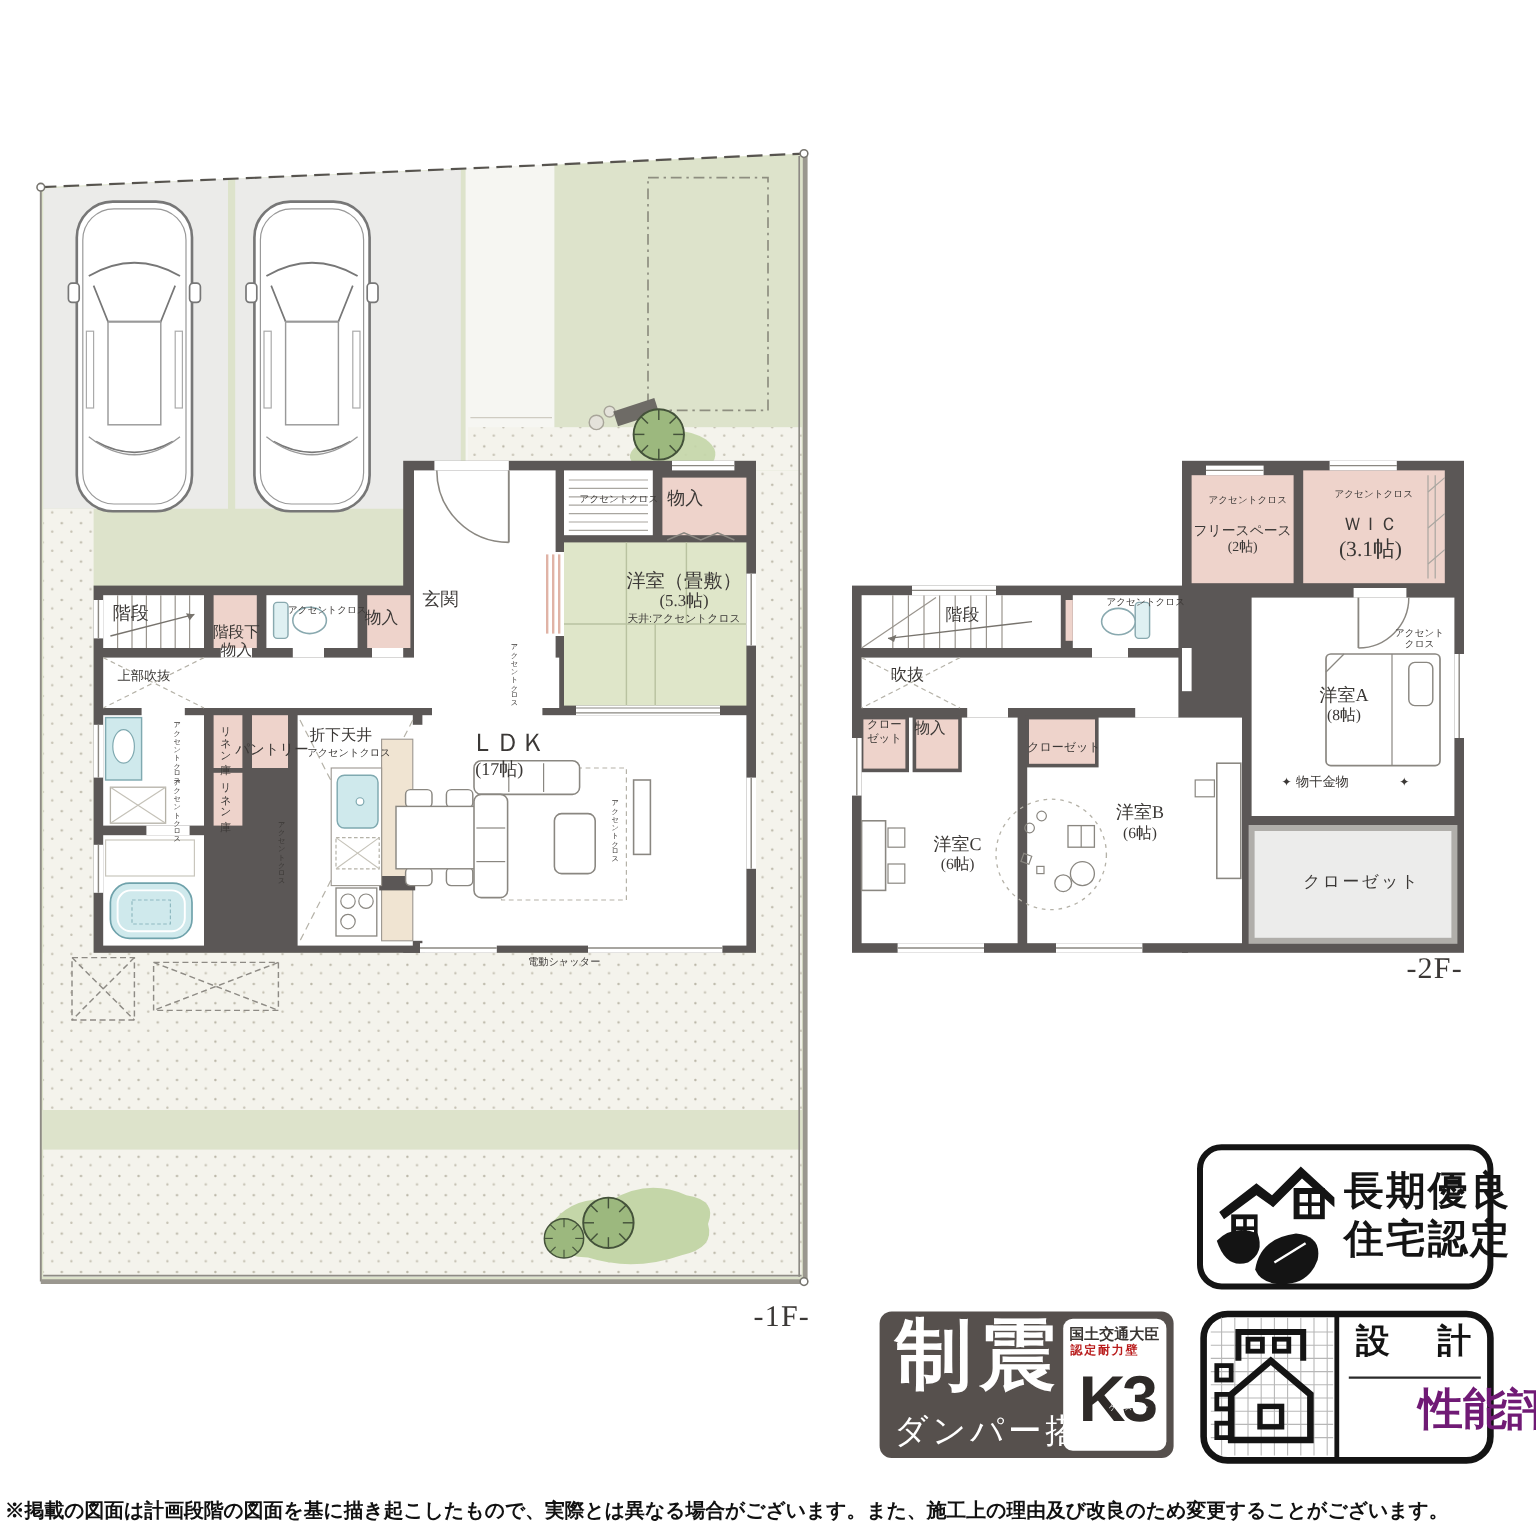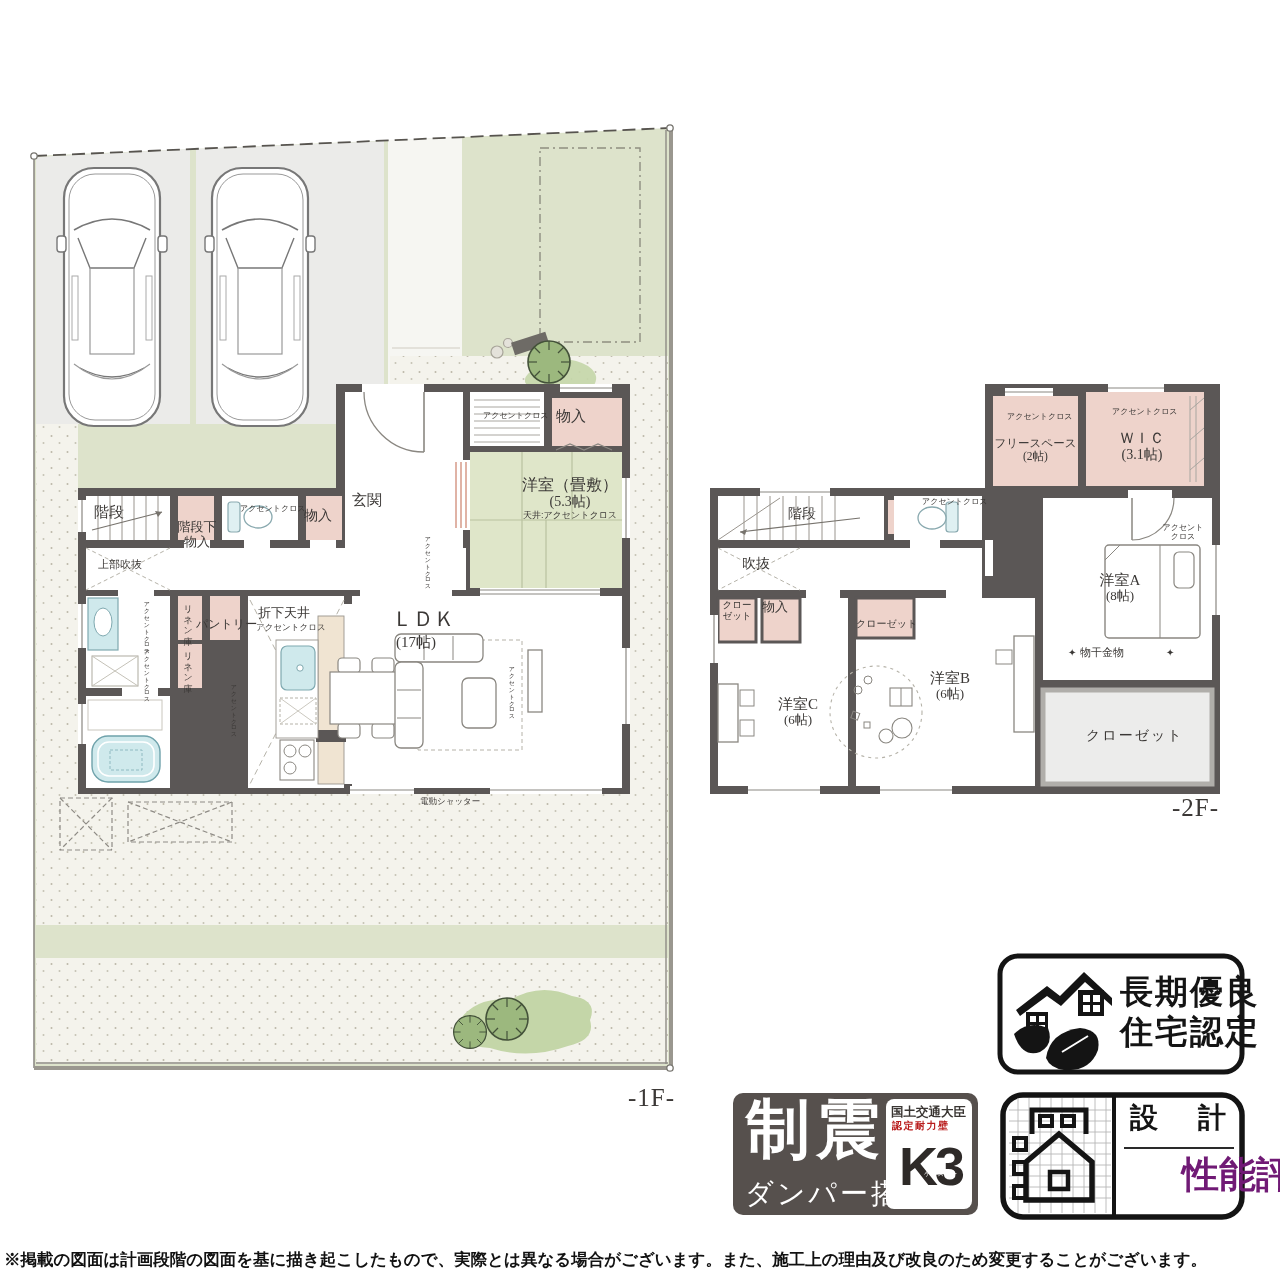--- a/index.html
+++ b/index.html
@@ -430,32 +430,32 @@
 <div class="lbl v" style="left:183px;top:599px;font-size:9px;">リネン庫</div>
 <div class="lbl v" style="left:183px;top:646px;font-size:9px;">リネン庫</div>
 <div class="lbl" style="left:196px;top:618px;font-size:12px;">パントリー</div>
 <div class="lbl" style="left:258px;top:606px;font-size:13px;">折下天井</div>
 <div class="lbl g" style="left:256px;top:623px;font-size:8.5px;">アクセントクロス</div>
 <div class="lbl g v" style="left:230px;top:680px;font-size:6px;">アクセントクロス</div>
 <div class="lbl" style="left:392px;top:608px;font-size:21px;">ＬＤＫ</div>
 <div class="lbl" style="left:396px;top:634px;font-size:15px;">(17帖)</div>
 <div class="lbl g v" style="left:508px;top:662px;font-size:6px;">アクセントクロス</div>
 <div class="lbl g v" style="left:424px;top:532px;font-size:6px;">アクセントクロス</div>
-<div class="lbl g" style="left:420px;top:797px;font-size:8.5px;">電動シャッター</div>
+<div class="lbl g" style="left:440px;top:797px;font-size:8.5px;">電動シャッター</div>
 <div class="lbl" style="left:616px;top:1084px;font-size:25px;letter-spacing:1px;margin-left:12px;">-1F-</div>
 
 <div class="lbl g" style="left:1007px;top:413px;font-size:8px;">アクセントクロス</div>
 <div class="lbl c" style="left:991px;top:437px;width:89px;">
   <span style="font-size:11.5px;">フリースペース</span>
   <span style="font-size:11.5px;">(2帖)</span>
 </div>
 <div class="lbl g" style="left:1112px;top:408px;font-size:8px;">アクセントクロス</div>
 <div class="lbl c" style="left:1086px;top:430px;width:112px;">
   <span style="font-size:15px;">ＷＩＣ</span>
-  <span style="font-size:14px;">(3.1帖)</span>
+  <span style="font-size:18px;">(3.1帖)</span>
 </div>
 <div class="lbl" style="left:788px;top:506px;font-size:14px;">階段</div>
 <div class="lbl" style="left:742px;top:556px;font-size:14px;">吹抜</div>
 <div class="lbl g" style="left:922px;top:498px;font-size:8px;">アクセントクロス</div>
 <div class="lbl c" style="left:714px;top:600px;width:46px;font-size:9.5px;">
       <span>クロー</span>
       <span>ゼット</span>
     </div>
 <div class="lbl" style="left:762px;top:600px;font-size:13px;">物入</div>
 <div class="lbl" style="left:856px;top:618px;font-size:10px;">クローゼット</div>

